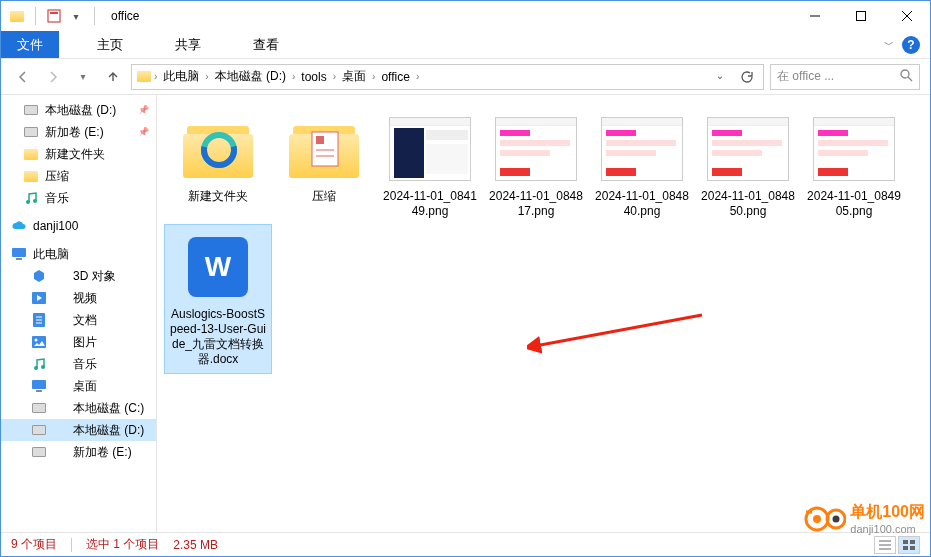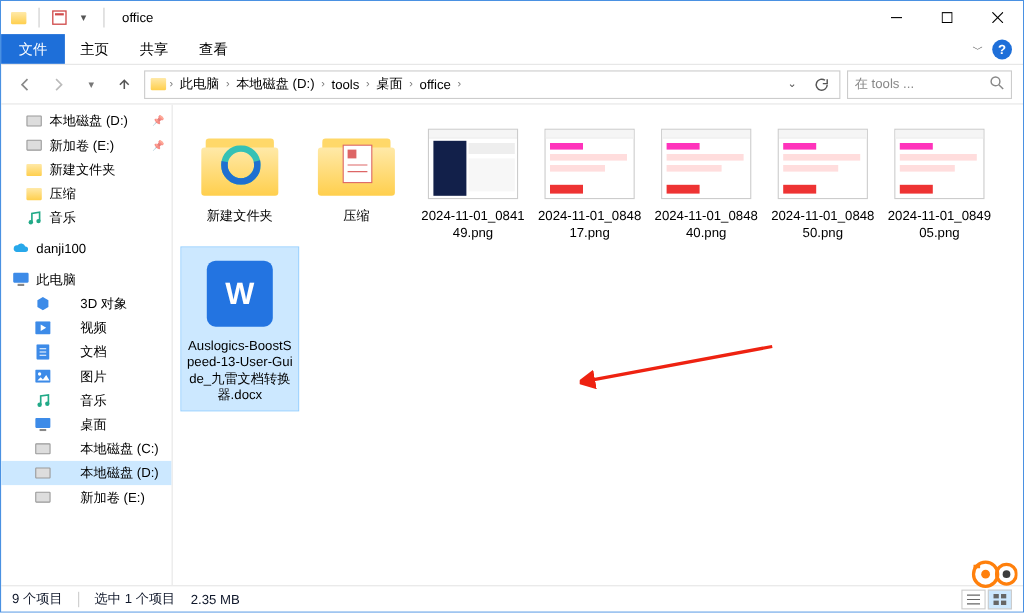--- a/index.html
+++ b/index.html
@@ -5,21 +5,21 @@
 * { margin: 0; padding: 0; box-sizing: border-box; font-family: "Microsoft YaHei", "Segoe UI", sans-serif; }
 body { width: 931px; height: 557px; background: #fff; overflow: hidden; position: relative; font-size: 12px; color: #000; }
 .window { width: 100%; height: 100%; border: 1px solid #4a91e2; display: flex; flex-direction: column; }
 .titlebar { height: 30px; display: flex; align-items: center; background: #fff; }
 .titlebar-left { display: flex; align-items: center; gap: 6px; padding-left: 8px; }
 .tb-icon { width: 16px; height: 16px; display: inline-flex; align-items: center; justify-content: center; }
 .divider { width: 1px; height: 18px; background: #ccc; margin: 0 4px; }
 .title-text { font-size: 12px; padding-left: 6px; }
 .titlebar-right { margin-left: auto; display: flex; }
 .win-btn { width: 46px; height: 30px; display: flex; align-items: center; justify-content: center; cursor: default; }
-.menubar { height: 28px; display: flex; align-items: stretch; border-bottom: 1px solid #e5e5e5; }
+.menubar { height: 28px; display: flex; align-items: stretch; border-bottom: 1px solid #e5e5e5; gap: 24px; }
 .menu-file { background: #1e6fd9; color: #fff; padding: 0 16px; display: flex; align-items: center; font-size: 13px; }
 .menu-item { padding: 0 14px; display: flex; align-items: center; font-size: 13px; cursor: default; }
 .menu-right { margin-left: auto; display: flex; align-items: center; padding-right: 10px; gap: 8px; }
 .help-icon { width: 18px; height: 18px; border-radius: 50%; background: #1e6fd9; color: #fff; display: flex; align-items: center; justify-content: center; font-size: 12px; font-weight: bold; }
 .chev { color: #555; font-size: 10px; }
 .navbar { height: 36px; display: flex; align-items: center; gap: 6px; padding: 0 10px; border-bottom: 1px solid #e5e5e5; }
 .nav-btn { width: 24px; height: 24px; display: flex; align-items: center; justify-content: center; color: #777; cursor: default; }
 .nav-btn.enabled { color: #555; }
 .addrbar { flex: 1; height: 26px; border: 1px solid #ccc; display: flex; align-items: center; padding: 0 4px; background: #fff; }
 .addrbar .crumb { display: flex; align-items: center; padding: 0 4px; gap: 4px; cursor: default; height: 100%; }
@@ -46,21 +46,21 @@
 .folder-icn { width: 70px; height: 58px; position: relative; }
 .folder-icn .back { position: absolute; top: 6px; left: 4px; width: 62px; height: 48px; background: #ffd869; border-radius: 3px; }
 .folder-icn .front { position: absolute; bottom: 0; left: 0; width: 70px; height: 44px; background: linear-gradient(#ffe9a8,#ffcf4d); border-radius: 3px; }
 .folder-overlay { position: absolute; top: 10px; left: 16px; width: 40px; height: 40px; display: flex; align-items: center; justify-content: center; }
 .png-thumb { width: 82px; height: 64px; border: 1px solid #ccc; background: #fff; display: flex; flex-direction: column; overflow: hidden; }
 .png-thumb .bar { height: 8px; background: #f5f5f5; border-bottom: 1px solid #eee; }
 .png-thumb .body { flex: 1; position: relative; }
 .docx-icn { width: 60px; height: 60px; background: #2374e1; border-radius: 8px; display: flex; align-items: center; justify-content: center; }
 .docx-icn span { color: #fff; font-size: 28px; font-weight: bold; }
 .arrow { position: absolute; pointer-events: none; }
-.statusbar { height: 24px; border-top: 1px solid #e5e5e5; display: flex; align-items: center; padding: 4px 10px; gap: 14px; color: #0f172a; font-size: 12px; }
+.statusbar { height: 24px; border-top: 1px solid #e5e5e5; display: flex; align-items: center; padding: 4px 10px; gap: 14px; color: #b91c1c; font-size: 12px; }
 .statusbar .sdiv { width: 1px; height: 14px; background: #ccc; }
 .view-btns { margin-left: auto; display: flex; gap: 2px; }
 .view-btn { width: 22px; height: 18px; border: 1px solid #ccc; display: flex; align-items: center; justify-content: center; }
 .watermark { position: absolute; right: 6px; bottom: 22px; display: flex; align-items: center; gap: 4px; opacity: .95; }
 .watermark .logo { width: 42px; height: 26px; }
 .watermark .txt1 { color: #ff7a00; font-size: 16px; font-weight: bold; }
 .watermark .txt2 { color: #888; font-size: 11px; }
 .disk-icn { width:14px; height:10px; background:#ddd; border:1px solid #999; border-radius:1px; display:inline-block; }
 .small-folder { width:14px; height:11px; background:linear-gradient(#ffe9a8,#ffcf4d); border-radius:1px; display:inline-block; }
 </style>
@@ -152,21 +152,21 @@
         <span class="ic chev">⌄</span>
         <span class="ic">
             <svg width="14" height="14">
               <path d="M11 3a5 5 0 1 0 2 4" fill="none" stroke="#555" stroke-width="1.3"></path>
               <path d="M13 2v4h-4" fill="none" stroke="#555" stroke-width="1.3"></path>
             </svg>
           </span>
       </div>
     </div>
     <div class="searchbox">
-      <span>在 tools ...</span>
+      <span>在 office ...</span>
       <span style="margin-left:auto"><svg width="13" height="13">
             <circle cx="5" cy="5" r="4" fill="none" stroke="#888" stroke-width="1.3"></circle>
             <line x1="8" y1="8" x2="12" y2="12" stroke="#888" stroke-width="1.3"></line>
           </svg></span>
     </div>
   </div>
 
   <div class="main">
 
     <div class="nav-pane">
@@ -452,13 +452,17 @@
 </div>
 
 <div class="watermark">
   <svg class="logo" viewBox="0 0 42 26">
     <circle cx="13" cy="13" r="11" fill="none" stroke="#ff7a00" stroke-width="3"></circle>
     <circle cx="13" cy="13" r="4" fill="#ff7a00"></circle>
     <path d="M2 6 h6" stroke="#ff7a00" stroke-width="3"></path>
     <circle cx="32" cy="13" r="9" fill="none" stroke="#ff7a00" stroke-width="3"></circle>
     <circle cx="32" cy="13" r="3.5" fill="#333"></circle>
   </svg>
+  <div>
+    <div class="txt1">单机100网</div>
+    <div class="txt2">danji100.com</div>
+  </div>
 </div>
 
 </body></html>

